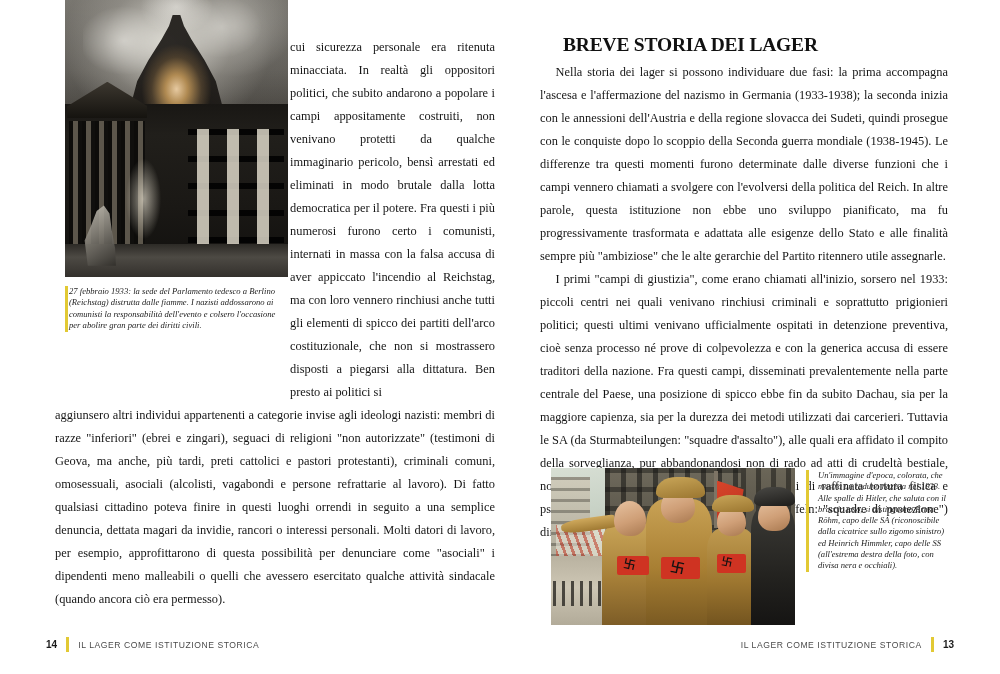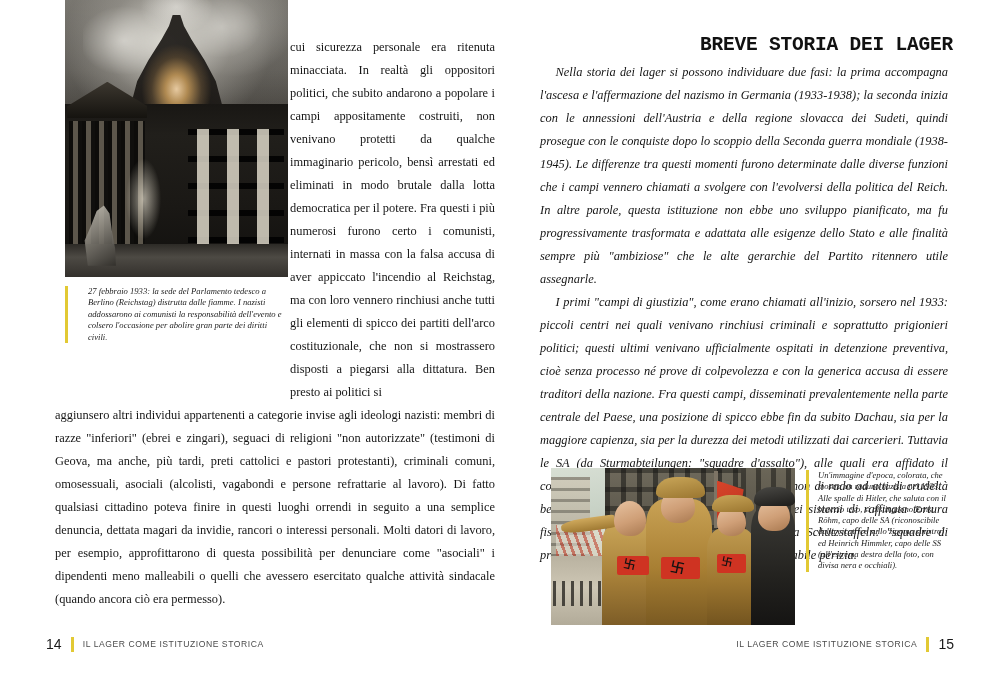--- a/index.html
+++ b/index.html
@@ -143,21 +143,21 @@
     background: linear-gradient(150deg, #d6d2c6 0%, #8d8980 45%, #2a2824 100%);
     clip-path: polygon(18% 100%, 10% 62%, 26% 40%, 40% 18%, 58% 10%, 72% 22%, 78% 48%, 86% 74%, 88% 100%);
     opacity: 0.9;
   }
 
   .caption-left {
     position: absolute;
     left: 65px;
     top: 286px;
     width: 222px;
-    padding-left: 20px;
+    padding-left: 1px;
     border-left: 3.5px solid #e2c934;
     box-sizing: border-box;
     font-family: "Liberation Serif", serif;
     font-style: italic;
     font-size: 8.6px;
     line-height: 11.4px;
     color: #232323;
   }
 
   .col-left-narrow {
@@ -170,32 +170,30 @@
     top: 404px;
     width: 440px;
   }
 
   
   .page-title {
     position: absolute;
     left: 563px;
     top: 34px;
     width: 390px;
-    font-family: Liberation Mono, monospace;
+    font-family: Liberation Serif, serif;
     font-weight: bold;
     font-size: 19.5px;
     letter-spacing: -0.2px;
     color: #111111;
-    text-align: right;
   }
   .col-right-top {
     left: 540px;
     top: 61px;
     width: 408px;
-    font-style: italic;
   }
   .photo-rally {
     position: absolute;
     left: 551px;
     top: 468px;
     width: 244px;
     height: 157px;
     overflow: hidden;
     background: #b9a98c;
   }
@@ -357,22 +355,22 @@
     display: flex;
     align-items: center;
     font-family: "Liberation Sans", sans-serif;
     font-size: 8.6px;
     letter-spacing: 0.55px;
     color: #4a4a4a;
   }
   .footer-left { left: 46px; }
   .footer-right { right: 46px; }
   .folio {
-    font-weight: normal;
-    font-size: 14px;
+    font-weight: bold;
+    font-size: 10px;
     color: #1a1a1a;
     letter-spacing: 0;
   }
   .rule {
     width: 3.2px;
     height: 15px;
     background: #e2c934;
     margin: 0 9px;
   }
 </style>
@@ -449,16 +447,16 @@
     <div class="swas" style="left:30%; top:58%; font-size:11px;">卐</div>
     <div class="swas" style="left:49%; top:59%; font-size:13px;">卐</div>
     <div class="swas" style="left:70%; top:57%; font-size:10px;">卐</div>
   </div>
 
   <div class="caption-right">Un'immagine d'epoca, colorata, che mostra un raduno nazista nel 1933. Alle spalle di Hitler, che saluta con il braccio teso, si distinguono Ernst Röhm, capo delle SA (riconoscibile dalla cicatrice sullo zigomo sinistro) ed Heinrich Himmler, capo delle SS (all'estrema destra della foto, con divisa nera e occhiali).</div>
 
   <div class="footer footer-right">
     <span>IL LAGER COME ISTITUZIONE STORICA</span>
     <span class="rule"></span>
-    <span class="folio">15</span>
+    <span class="folio">13</span>
   </div>
 
 </div>
 
 </body></html>

